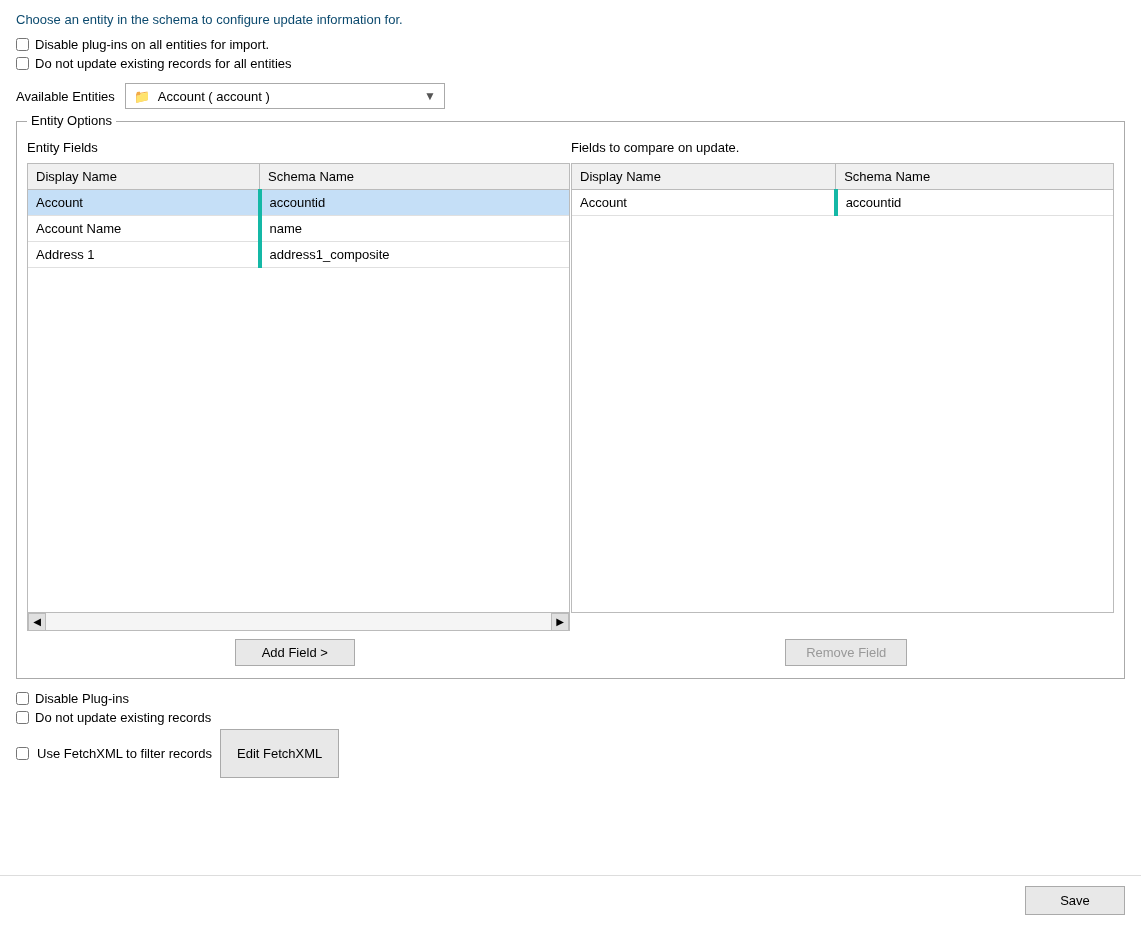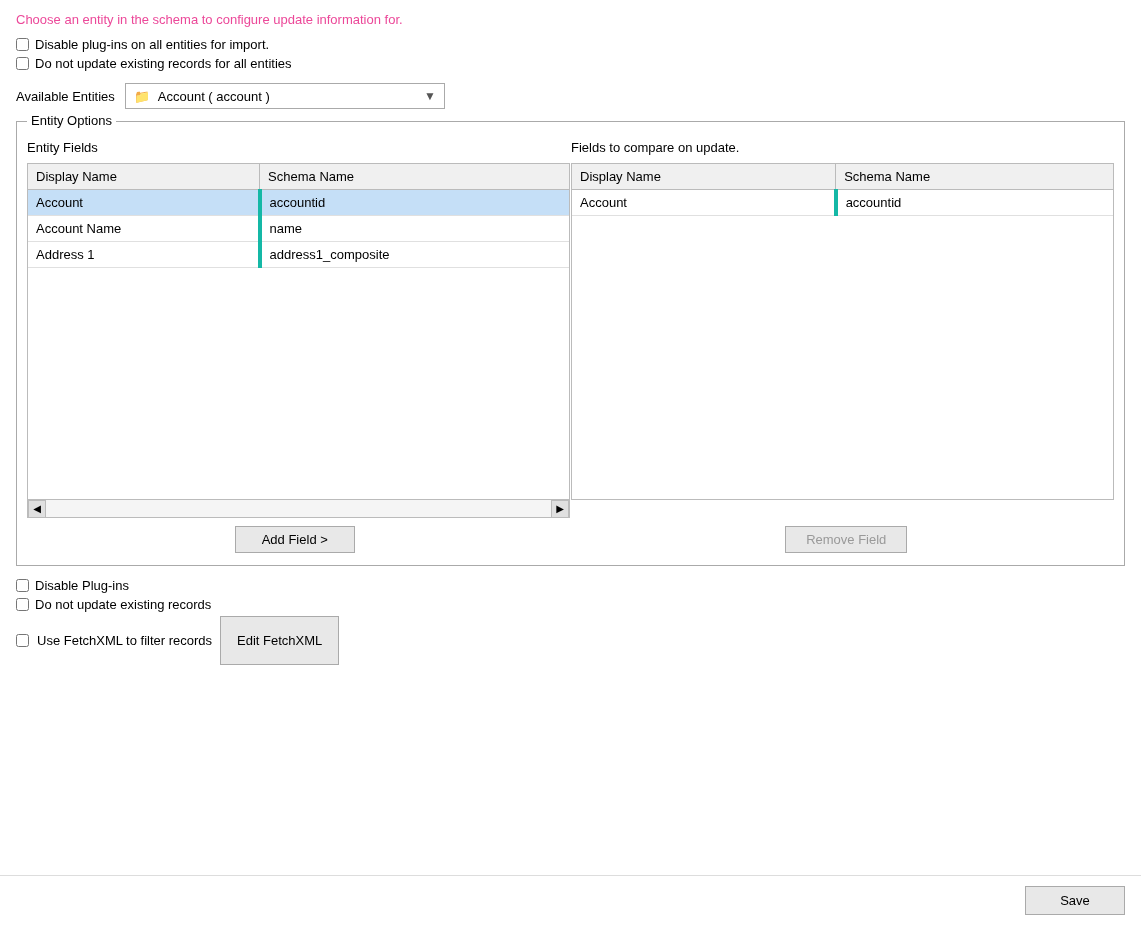--- a/index.html
+++ b/index.html
@@ -17,21 +17,21 @@
       overflow: hidden;
       color: #000;
     }
 
     .page-wrapper {
       padding: 12px 16px;
     }
 
     .intro-text {
       margin-bottom: 10px;
-      color: #ec4899;
+      color: #0c4a6e;
     }
 
     .checkbox-row {
       display: flex;
       align-items: center;
       margin-bottom: 4px;
       gap: 6px;
     }
 
     .checkbox-row input[type="checkbox"] {
@@ -112,21 +112,21 @@
       min-width: 0;
     }
 
     .panel-title {
       font-size: 13px;
       margin-bottom: 8px;
     }
 
     .table-container {
       border: 1px solid #bbb;
-      height: 337px;
+      height: 450px;
       overflow: hidden;
       position: relative;
       background: #fff;
     }
 
     .data-table {
       width: 100%;
       border-collapse: collapse;
     }
 

